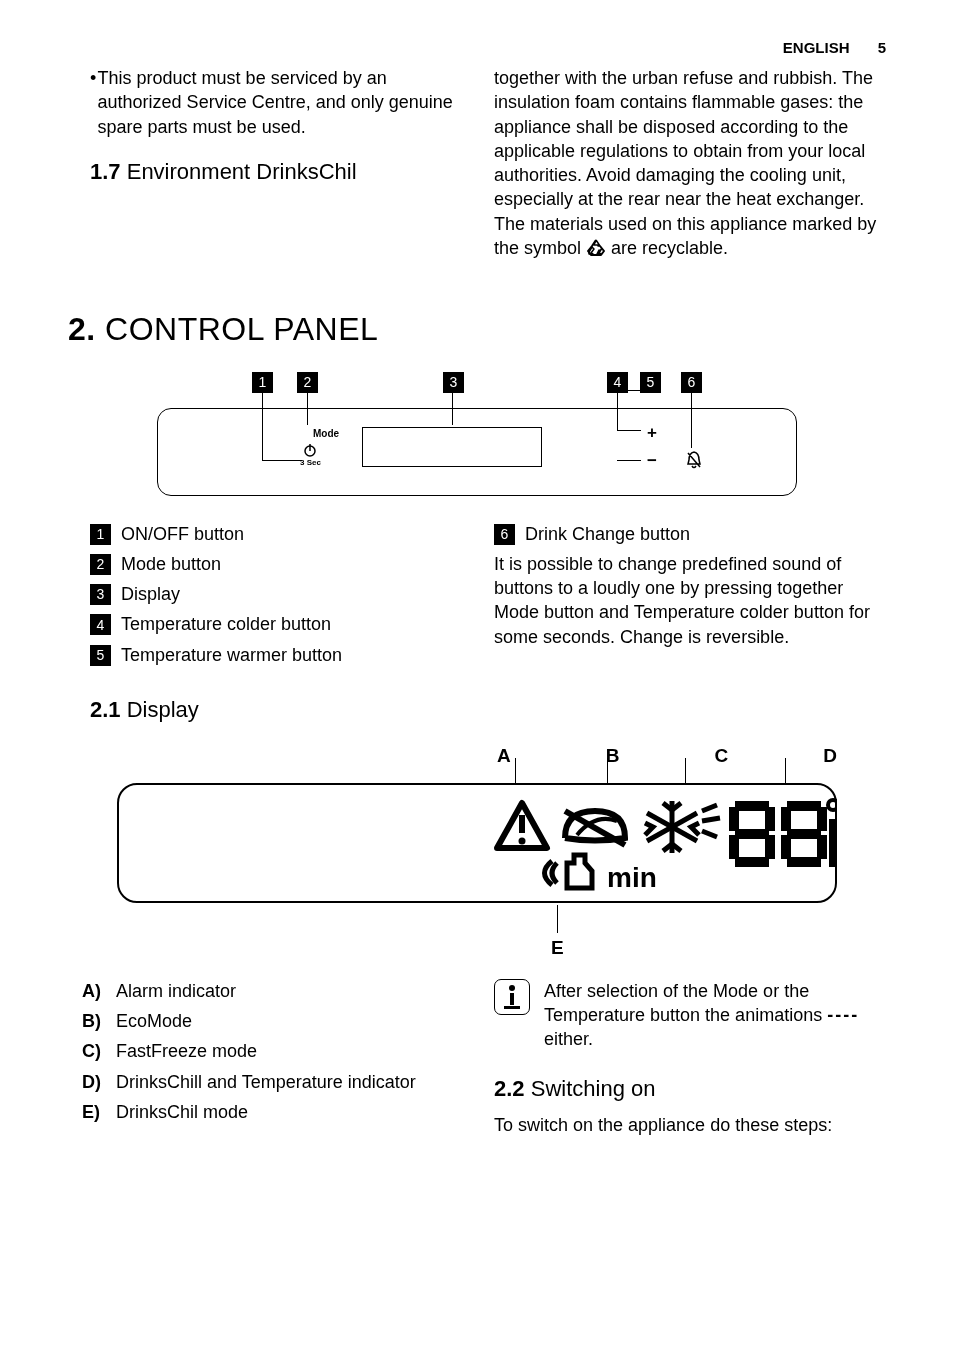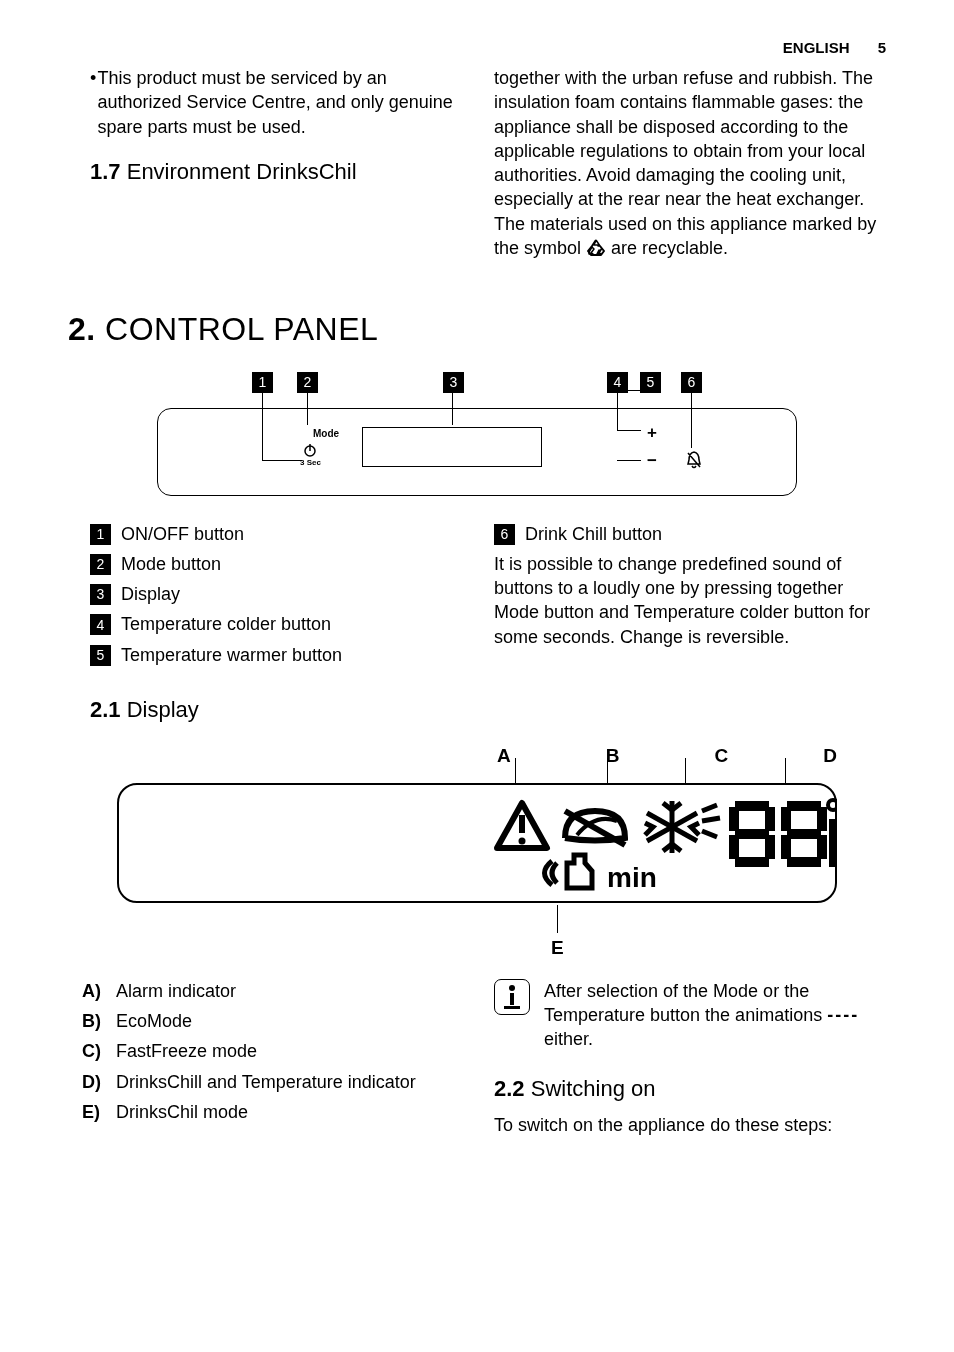--- a/index.html
+++ b/index.html
@@ -214,21 +214,21 @@
         <span>Temperature colder button</span>
       </div>
     <div class="li">
         <span class="num-badge">5</span>
         <span>Temperature warmer button</span>
       </div>
   </div>
   <div class="lcol">
     <div class="li" style="margin-left:0">
         <span class="num-badge">6</span>
-        <span>Drink Chill button</span>
+        <span>Drink Change button</span>
       </div>
     <div style="margin-left:0">It is possible to change predefined sound of buttons to a loudly one by pressing together Mode button and Temperature colder button for some seconds. Change is reversible.</div>
   </div>
 </div>
 
 <div class="h21">
   <b>2.1</b><span> Display</span>
 </div>
 
 <div class="disp-diagram">

